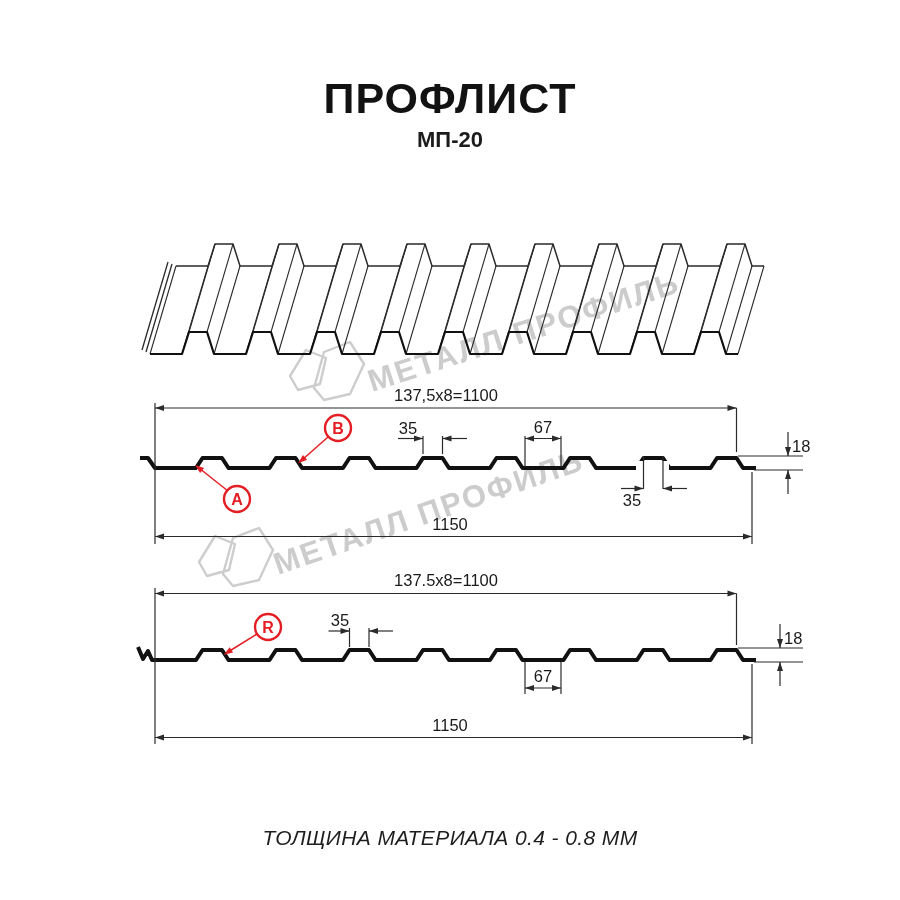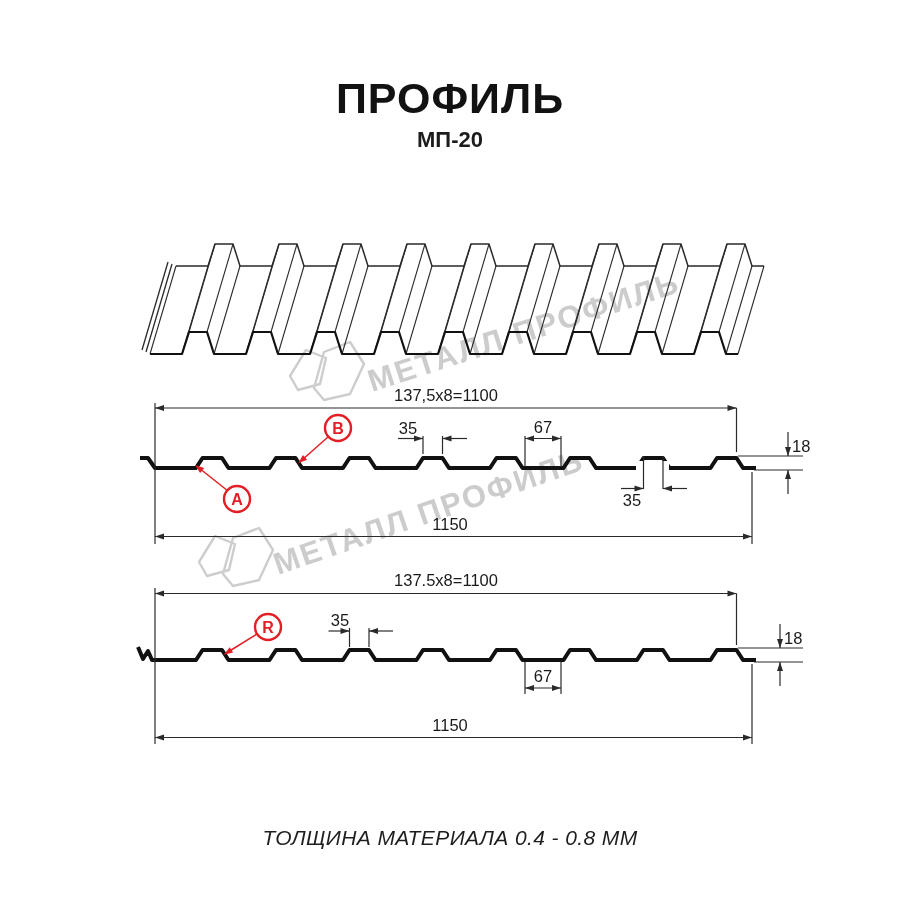--- a/index.html
+++ b/index.html
@@ -15,21 +15,21 @@
   svg.draw{position:absolute;left:0;top:0;}
   .dim{font-size:16.5px;fill:#1a1a1a;}
   .wm{font-size:31px;font-weight:700;fill:#cccccc;letter-spacing:2px;}
   .wmlogo{fill:none;stroke:#cdcdcd;stroke-width:2.4;stroke-linejoin:round;}
   .redletter{font-size:16px;font-weight:600;fill:#e31e24;}
 </style>
 </head>
 <body>
 
 <div class="stage">
-  <div class="title">ПРОФИЛЬ</div>
+  <div class="title">ПРОФЛИСТ</div>
   <div class="subtitle">МП-20</div>
 
   <svg class="draw" width="900" height="900" viewBox="0 0 900 900">
 
     <g>
       <path class="wmlogo" transform="translate(288,340)" d="M2,36 L18,10 L38,18 L32,44 L10,50 Z M26,48 L36,12 L62,2 L76,24 L62,54 L36,60 Z"></path>
       <text class="wm" transform="translate(372,392) rotate(-18)">МЕТАЛЛ ПРОФИЛЬ</text>
     </g>
     <g>
       <path class="wmlogo" transform="translate(197,526)" d="M2,36 L18,10 L38,18 L32,44 L10,50 Z M26,48 L36,12 L62,2 L76,24 L62,54 L36,60 Z"></path>

